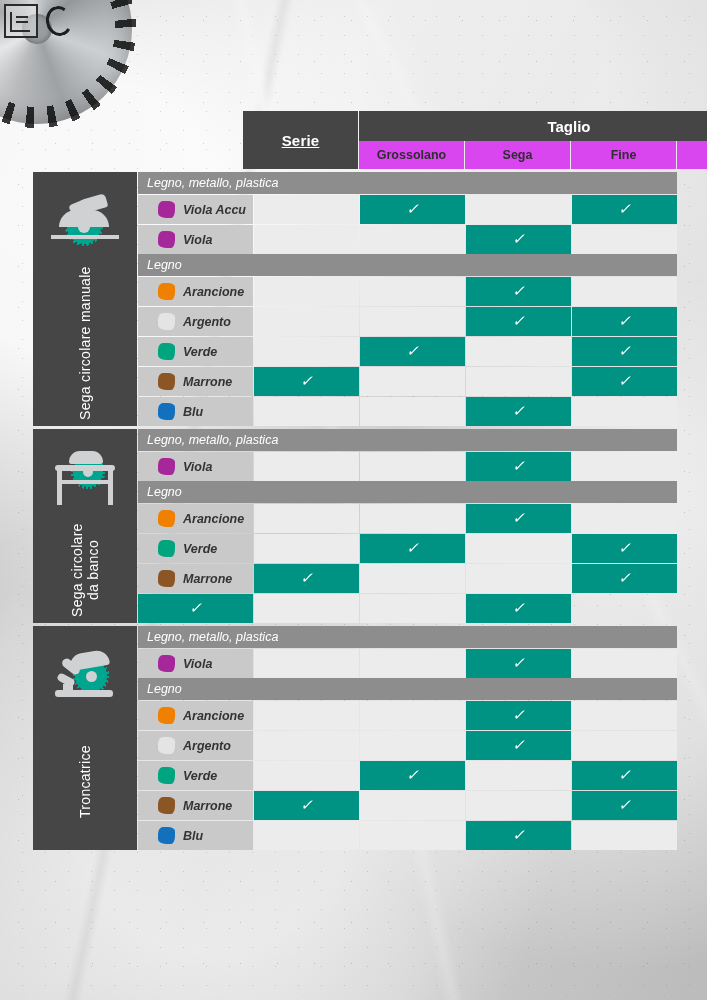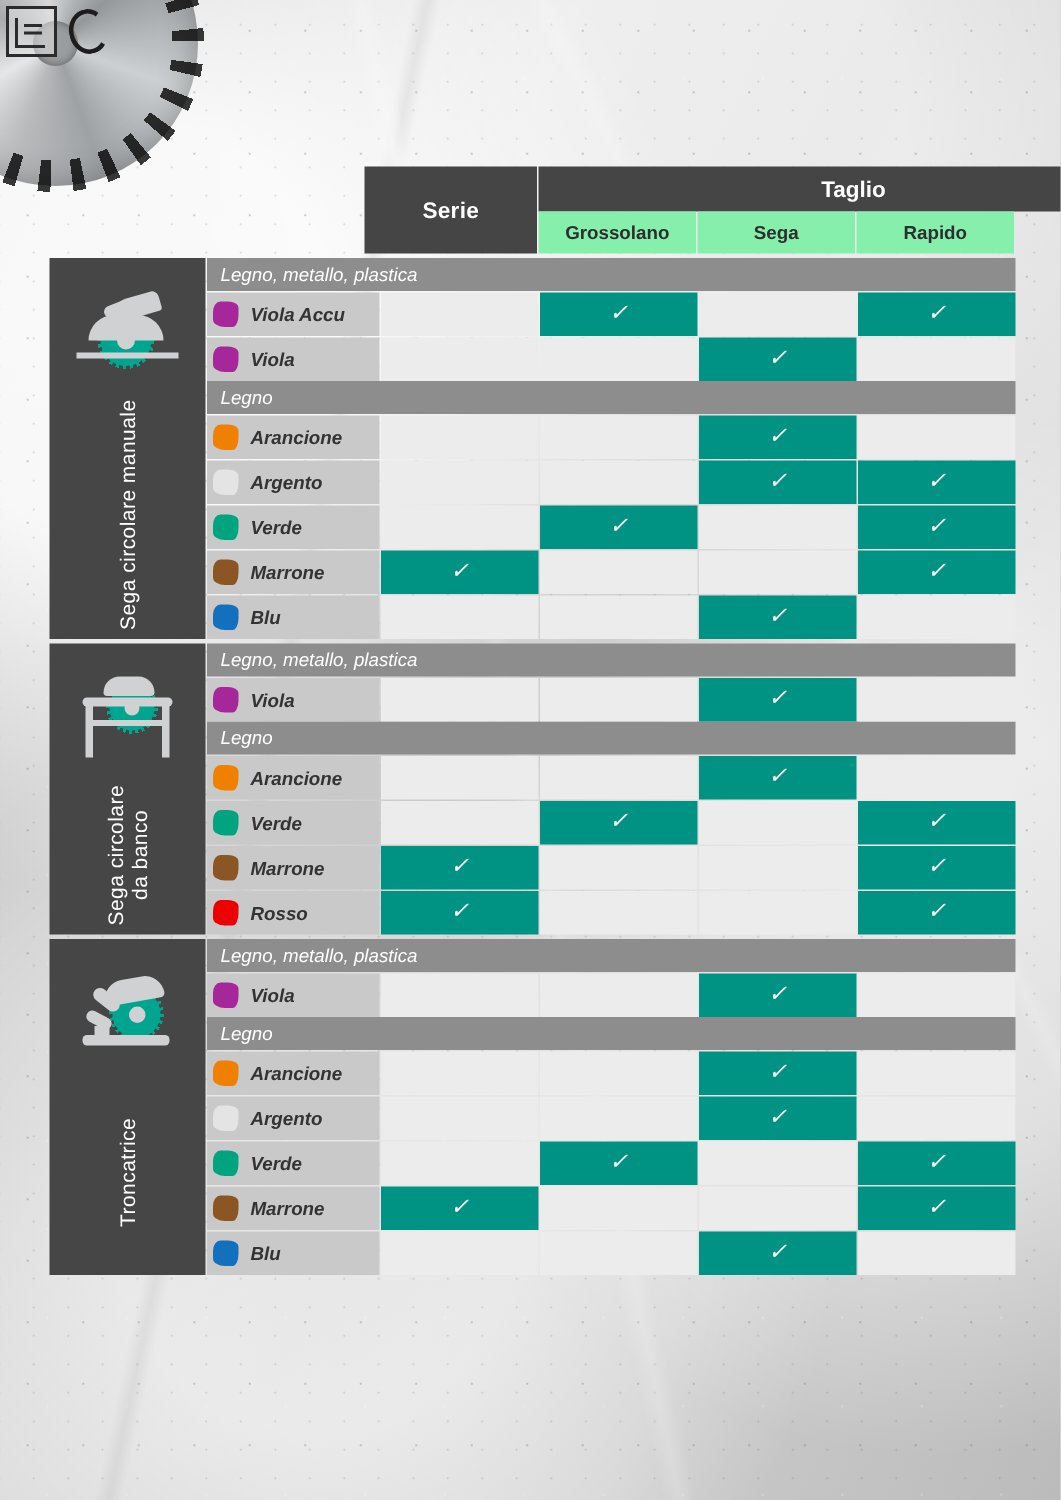--- a/index.html
+++ b/index.html
@@ -130,20 +130,21 @@
     grid-column: 2;
     grid-row: 1 / span 2;
     background: #454545;
     color: #ffffff;
     font-size: 15px;
     font-weight: bold;
     display: flex;
     align-items: center;
     justify-content: center;
     letter-spacing: 0.2px;
+    text-decoration: underline;
   }
   .hdr-taglio {
     grid-column: 3;
     grid-row: 1;
     background: #454545;
     color: #ffffff;
     font-size: 15px;
     font-weight: bold;
     height: 30px;
     display: flex;
@@ -152,21 +153,21 @@
   }
   .hdr-subs {
     grid-column: 3;
     grid-row: 2;
     display: grid;
     grid-template-columns: 105px 105px 105px 105px;
     column-gap: 1px;
     height: 28px;
   }
   .hdr-sub {
-    background: #86efac;
+    background: #d946ef;
     color: #2e2e2e;
     font-size: 12.5px;
     font-weight: bold;
     display: flex;
     align-items: center;
     justify-content: center;
   }
 
   
   .section {
@@ -229,21 +230,21 @@
     display: grid;
     grid-template-columns: 115px 105px 105px 105px 105px;
     column-gap: 1px;
     height: 29px;
     margin-top: 1px;
   }
   .row-name {
     background: #c9c9c9;
     display: flex;
     align-items: center;
-    padding-left: 4px;
+    padding-left: 20px;
     box-sizing: border-box;
     gap: 8px;
   }
   .swatch {
     width: 17px;
     height: 17px;
     flex: 0 0 17px;
     border-radius: 5px 7px 4px 8px / 7px 4px 8px 5px;
   }
   .row-label {
@@ -312,20 +313,21 @@
 <div id="corner-hook"></div>
 
 <div id="chart">
 
   <div class="hdr-row">
     <div class="hdr-serie">Serie</div>
     <div class="hdr-taglio">Taglio</div>
     <div class="hdr-subs">
       <div class="hdr-sub">Grossolano</div>
       <div class="hdr-sub">Sega</div>
+      <div class="hdr-sub">Fine</div>
       <div class="hdr-sub">Rapido</div>
     </div>
   </div>
 
   <div id="sections-host">
       <div class="section">
         <div class="sect-side">
           <div class="sect-icon">
       <div class="ico-blade" style="left:20px; top:18px; width:34px; height:34px;"></div>
       <div class="ico-hub" style="left:31px; top:29px; width:12px; height:12px;"></div>
@@ -501,24 +503,20 @@
             <div class="cell on">
               <span class="check">✓</span>
             </div>
             <div class="cell"></div>
             <div class="cell"></div>
             <div class="cell on">
               <span class="check">✓</span>
             </div>
           </div>
           <div class="data-row">
-            <div class="row-name">
-              <span class="swatch" style="background: rgb(238, 0, 0);"></span>
-              <span class="row-label">Rosso</span>
-            </div>
             <div class="cell on">
               <span class="check">✓</span>
             </div>
             <div class="cell"></div>
             <div class="cell"></div>
             <div class="cell on">
               <span class="check">✓</span>
             </div>
           </div>
         </div>

